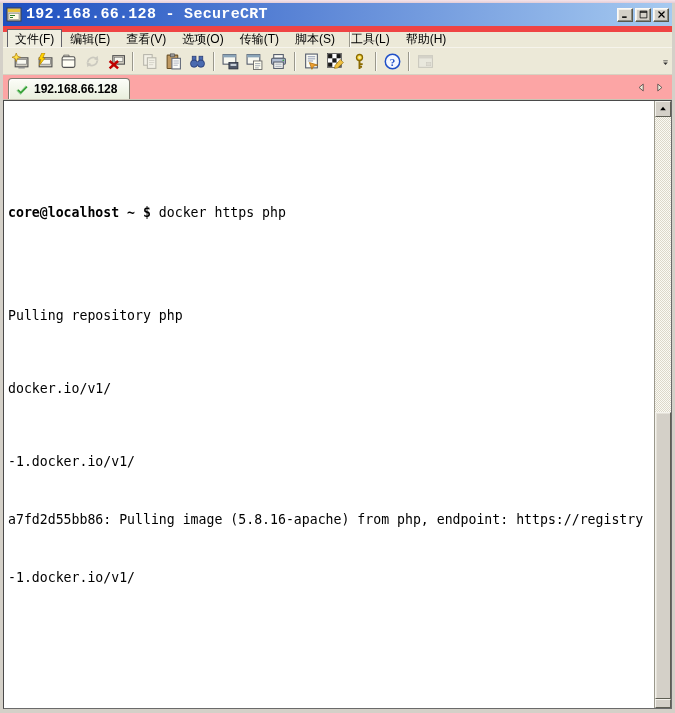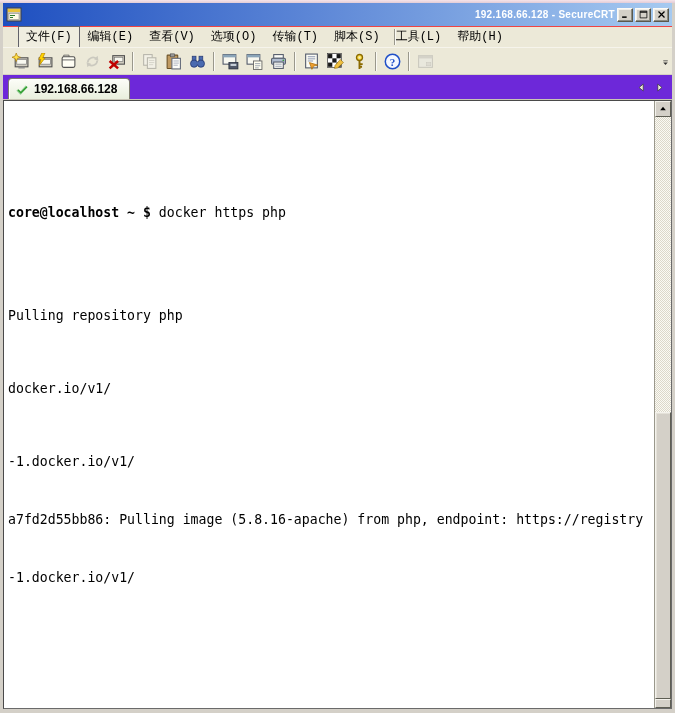--- a/index.html
+++ b/index.html
@@ -6,43 +6,43 @@
   html, body { width: 675px; height: 713px; overflow: hidden; }
   body { font-family: "Liberation Sans", "DejaVu Sans", sans-serif; background: #d4d0c8; }
 
   .win { width: 675px; height: 713px; background: #d4d0c8; display: flex; flex-direction: column; position: relative; }
 
   .frame-top { height: 3px; background: linear-gradient(#f6e4ea, #e2ccd6); }
 
   
   .titlebar { height: 23px; margin: 0 3px; background: linear-gradient(90deg, #1e4fc0, #5b85d6 45%, #a6caf0); display: flex; align-items: center; padding: 0 3px; }
   .titlebar .appicon { width: 16px; height: 16px; margin-right: 4px; flex: none; }
-  .title-text { flex: 1; color: #fff; font-family: Liberation Sans, sans-serif; font-weight: bold; font-size: 10px; letter-spacing: .3px; white-space: nowrap; overflow: hidden; text-align: right; }
+  .title-text { flex: 1; color: #fff; font-family: Liberation Mono, monospace; font-weight: bold; font-size: 15px; letter-spacing: .3px; white-space: nowrap; overflow: hidden; }
   .winbtn { width: 16px; height: 14px; margin-left: 2px; background: #d4d0c8; border: 1px solid; border-color: #fdfbf6 #58584e #58584e #fdfbf6; box-shadow: inset -1px -1px 0 #8c8c82, inset 1px 1px 0 #f2f0ea; display: flex; align-items: center; justify-content: center; flex: none; }
   .winbtn svg { width: 9px; height: 9px; }
 
   
-  .menubar { height: 21px; margin: 0 3px; background: #ece9d8; border-top: 1px solid #ef4444; display: flex; align-items: center; padding-left: 15px; font-family: Liberation Mono, monospace; }
+  .menubar { height: 21px; margin: 0 3px; background: #ece9d8; border-top: 6px solid #ef4444; display: flex; align-items: center; padding-left: 4px; }
   .menu-item { font-size: 12px; color: #000; padding: 2px 8px 3px; position: relative; white-space: nowrap; }
   .menu-item.boxed { border: 1px solid #62626a; padding: 1px 7px 2px; background: #f0eee0; }
   .menu-item.sep-after { }
   .menu-item.sep-after::after { content: ""; position: absolute; right: -8px; top: 3px; bottom: 3px; width: 0; border-left: 1px solid #9a988c; border-right: 1px solid #fbfaf4; }
 
   
   .toolbar { height: 28px; margin: 0 3px; background: #ece9d8; border-top: 1px solid #f6f4ec; border-bottom: 1px solid #d6d2c2; display: flex; align-items: center; padding-left: 5px; position: relative; }
   .tbtn { width: 24px; height: 23px; display: flex; align-items: center; justify-content: center; flex: none; border: 1px solid transparent; }
   .tbtn svg { width: 17px; height: 17px; }
   .tbtn.disabled svg { filter: grayscale(1) opacity(.4); }
   .tbtn.sep { width: 9px; }
   .tbtn.sep::after { content: ""; width: 0; height: 19px; border-left: 1px solid #9a988c; border-right: 1px solid #fbfaf4; }
   .toolbar-overflow { position: absolute; right: 1px; top: 7px; width: 12px; height: 14px; display: flex; align-items: center; justify-content: center; }
   .toolbar-overflow svg { width: 9px; height: 11px; }
 
   
-  .tabbar { height: 25px; margin: 0 3px; background: #6d28d9; display: flex; align-items: flex-end; padding: 3px 2px 0 5px; position: relative; border-bottom: 1px solid #c9c5b5; }
+  .tabbar { height: 25px; margin: 0 3px; background: #fca5a5; display: flex; align-items: flex-end; padding: 3px 2px 0 5px; position: relative; border-bottom: 1px solid #c9c5b5; }
   .tab { height: 21px; display: flex; align-items: center; gap: 5px; padding: 0 12px 0 7px; background: linear-gradient(#fcfdf8, #e9efdd); border: 1px solid #7e7e70; border-bottom: none; border-radius: 4px 4px 0 0; box-shadow: inset 1px 1px 0 #fff; }
   .tab svg { width: 13px; height: 13px; flex: none; }
   .tab-label { font-size: 12px; font-weight: bold; color: #000; white-space: nowrap; }
   .tab-nav { position: absolute; right: 7px; top: 6px; display: flex; gap: 7px; }
   .tab-nav-btn { width: 11px; height: 13px; display: flex; align-items: center; justify-content: center; }
   .tab-nav-btn svg { width: 11px; height: 13px; }
 
   
   .terminal-wrap { flex: 1; margin: 0 3px 4px; background: #fff; border: 1px solid #4a4a4a; border-right-color: #6a6a6a; border-bottom-color: #6a6a6a; position: relative; overflow: hidden; }
   .term-content { position: absolute; left: 0; top: 0; right: 17px; bottom: 0; padding: 6px 0 0 4px; font-family: "DejaVu Sans Mono", "Liberation Mono", monospace; font-size: 13.2px; color: #000; white-space: pre; overflow: hidden; }

